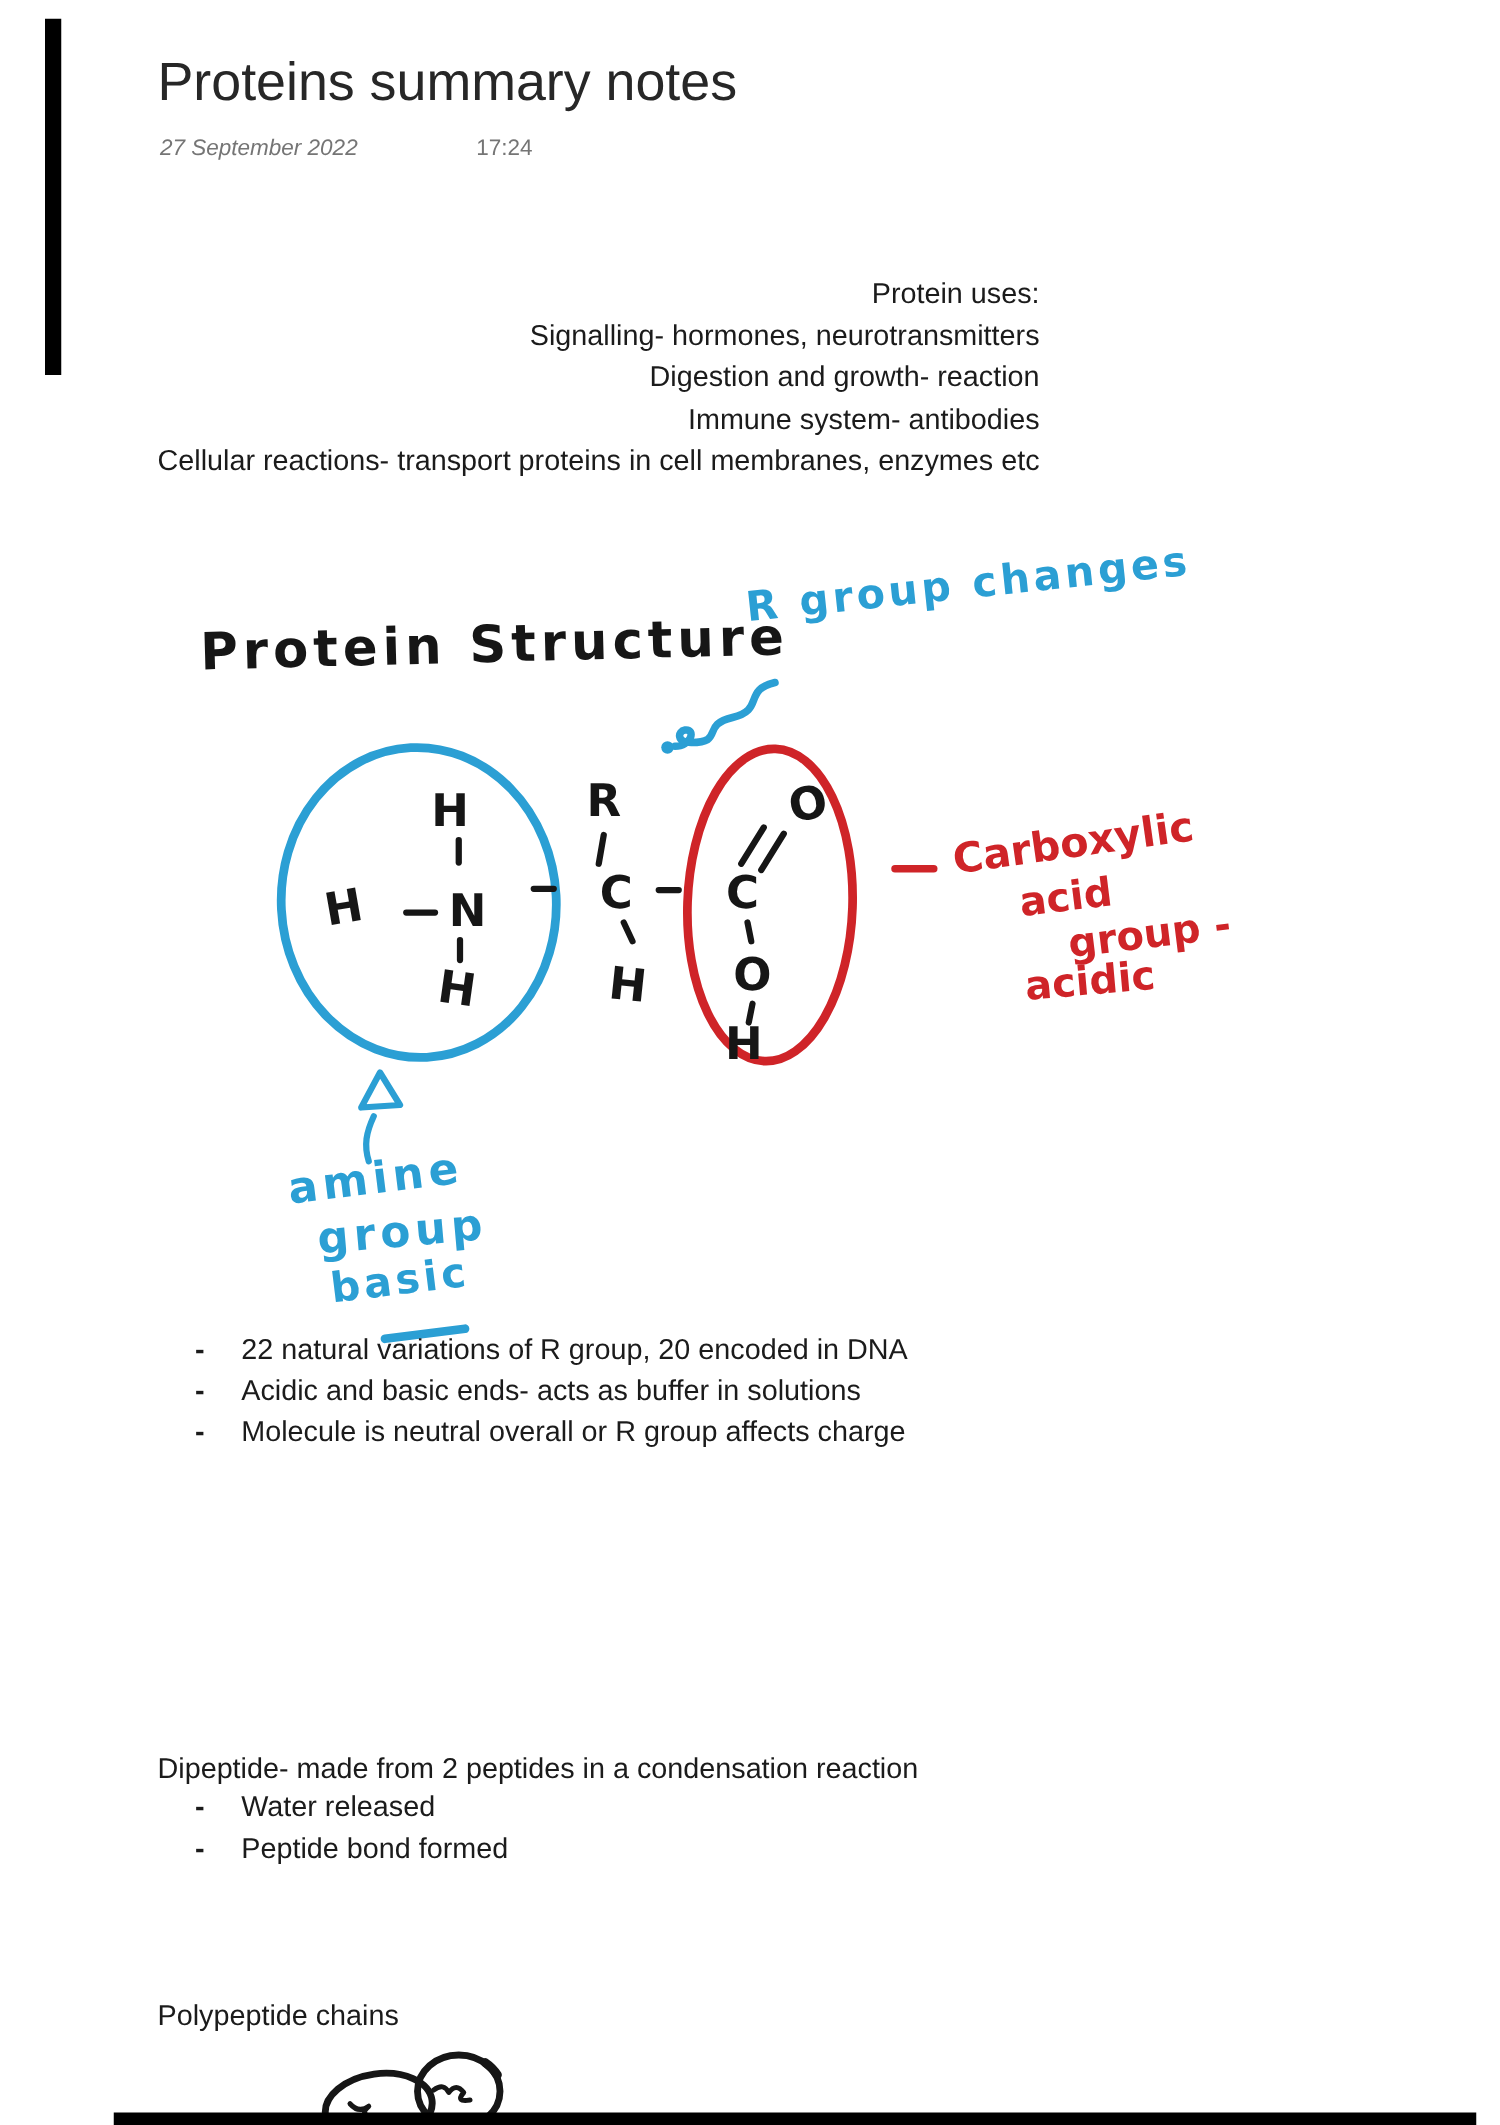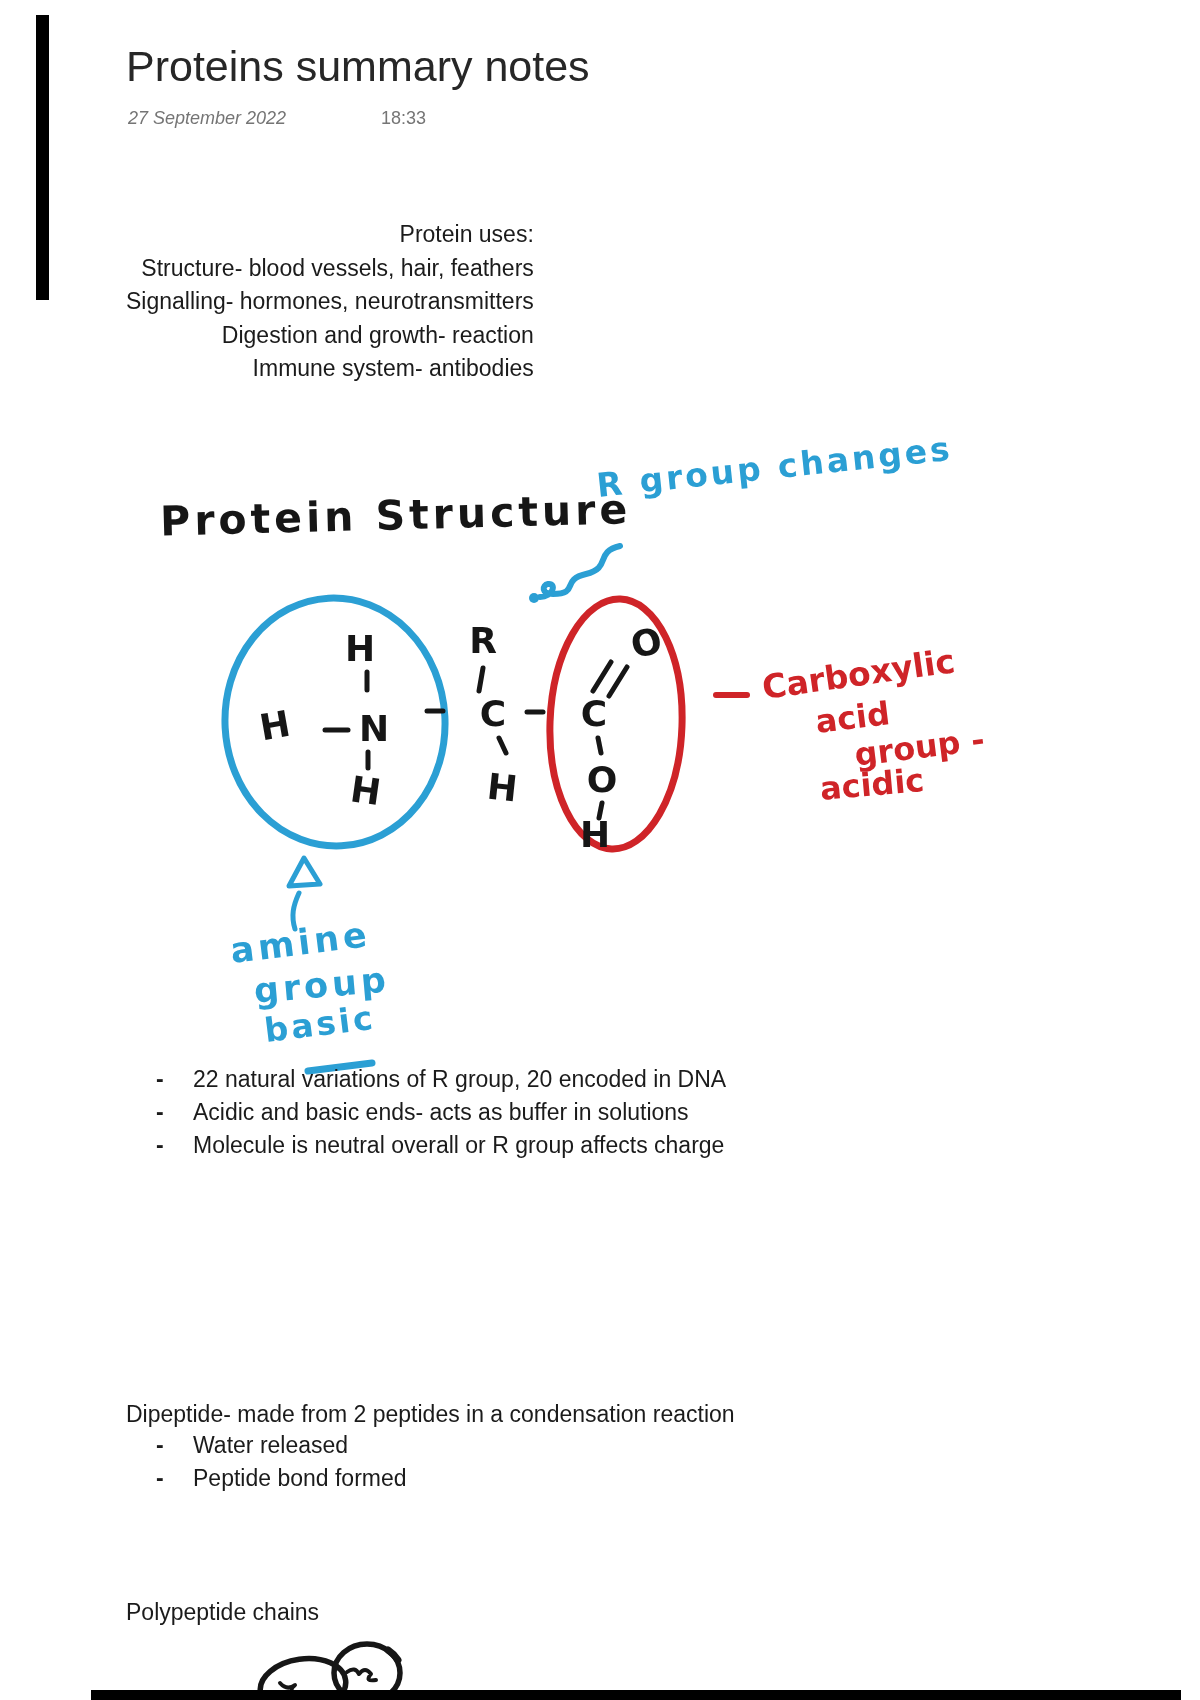--- a/index.html
+++ b/index.html
@@ -31,28 +31,28 @@
 </head>
 <body>
 
 <div class="page">
 
   <div class="abs blackbar" style="left:0;top:15px;width:13px;height:285px;"></div>
   <div class="abs blackbar" style="left:55px;top:1690px;width:1090px;height:10px;z-index:30;"></div>
 
   <div class="abs title" style="left:90px;top:42px;">Proteins summary notes</div>
   <div class="abs meta" style="left:92px;top:108px;font-style:italic;">27 September 2022</div>
-  <div class="abs meta" style="left:345px;top:108px;">18:33</div>
+  <div class="abs meta" style="left:345px;top:108px;">17:24</div>
 
   <div class="abs body-text" style="left:90px;top:218px;text-align:right;">
     <div>Protein uses:</div>
-    <div>Structure- blood vessels, hair, feathers</div>
     <div>Signalling- hormones, neurotransmitters</div>
     <div>Digestion and growth- reaction</div>
     <div>Immune system- antibodies</div>
+    <div>Cellular reactions- transport proteins in cell membranes, enzymes etc</div>
   </div>
 
   <svg class="abs" style="left:0;top:430px;" width="960" height="680" viewBox="0 430 960 680">
 
     <text class="hw ink-black" x="124" y="531" font-size="41" letter-spacing="4" transform="rotate(-1.5 300 510)">Protein Structure</text>
 
     <text class="hw ink-blue" x="562" y="497" font-size="33" letter-spacing="3" transform="rotate(-6 562 497)">R group changes</text>
 
     <path class="stroke-blue" stroke-width="6" d="M584,546 C558,552 576,568 550,574 C524,580 544,594 517,594 C505,594 506,585 512,584 C521,583 517,597 504,597"></path>
     <circle cx="498" cy="598" r="5" fill="#2b9fd4"></circle>

